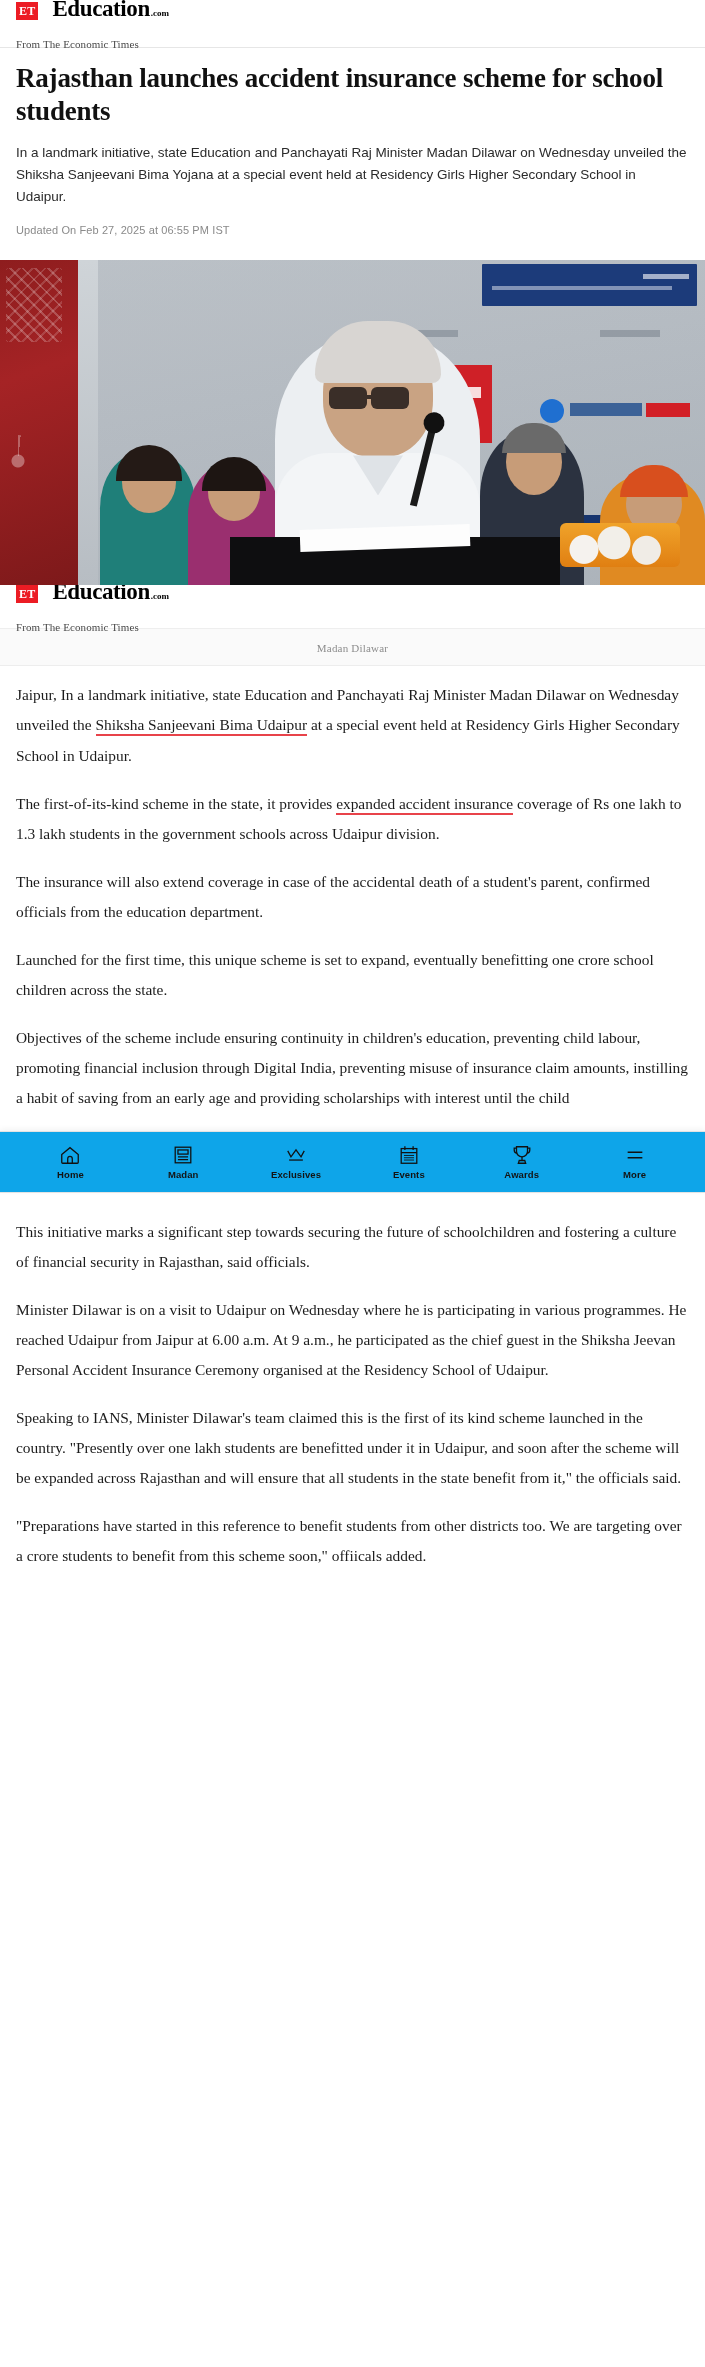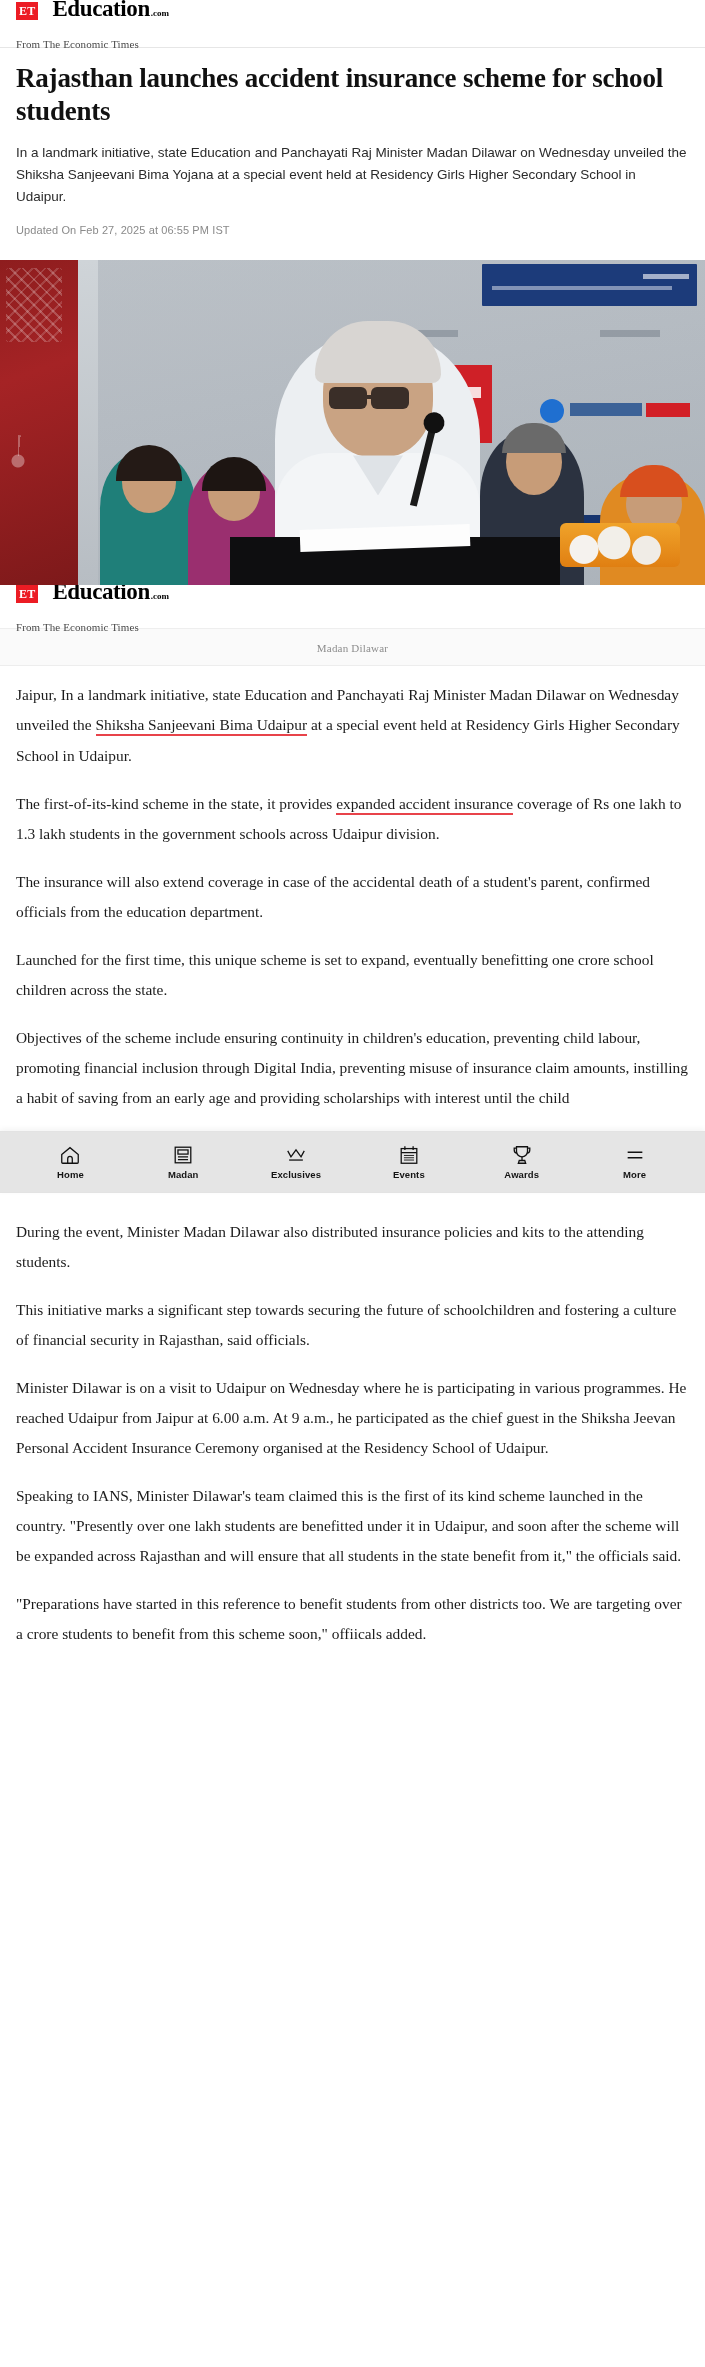--- a/index.html
+++ b/index.html
@@ -278,21 +278,21 @@
   }
   .ilink {
     color:#1b1b1b;
     text-decoration:none;
     border-bottom:2px solid #e8434a;
     padding-bottom:1px;
   }
 
   
   .bottom-nav {
-    width:705px; height:62px; background:#e5e5e5;
+    width:705px; height:62px; background:#0ea5e9;
     border-top:1px solid #e3e3e3; border-bottom:1px solid #e3e3e3;
     box-shadow:0 -2px 6px rgba(0,0,0,.05);
     display:flex; align-items:center;
     padding: 0 14px;
   }
   .nav-item {
     flex:1; display:flex; flex-direction:column;
     align-items:center; justify-content:center; gap:3px;
     cursor:pointer;
   }
@@ -468,18 +468,17 @@
         <path d="M4 9h16M4 15h16"></path>
       </svg>
     </span>
     <span class="nav-label">More</span>
   </div>
 
 </div>
 
 <div class="article-body">
   <div class="nav-spacer"></div>
-  <p class="para">During the event, Minister Madan Dilawar also distributed insurance policies and kits to the attending students.</p>
   <p class="para">This initiative marks a significant step towards securing the future of schoolchildren and fostering a culture of financial security in Rajasthan, said officials.</p>
   <p class="para">Minister Dilawar is on a visit to Udaipur on Wednesday where he is participating in various programmes. He reached Udaipur from Jaipur at 6.00 a.m. At 9 a.m., he participated as the chief guest in the Shiksha Jeevan Personal Accident Insurance Ceremony organised at the Residency School of Udaipur.</p>
   <p class="para">Speaking to IANS, Minister Dilawar's team claimed this is the first of its kind scheme launched in the country. "Presently over one lakh students are benefitted under it in Udaipur, and soon after the scheme will be expanded across Rajasthan and will ensure that all students in the state benefit from it," the officials said.</p>
   <p class="para">"Preparations have started in this reference to benefit students from other districts too. We are targeting over a crore students to benefit from this scheme soon," offiicals added.</p>
 </div>
 
 </body></html>

